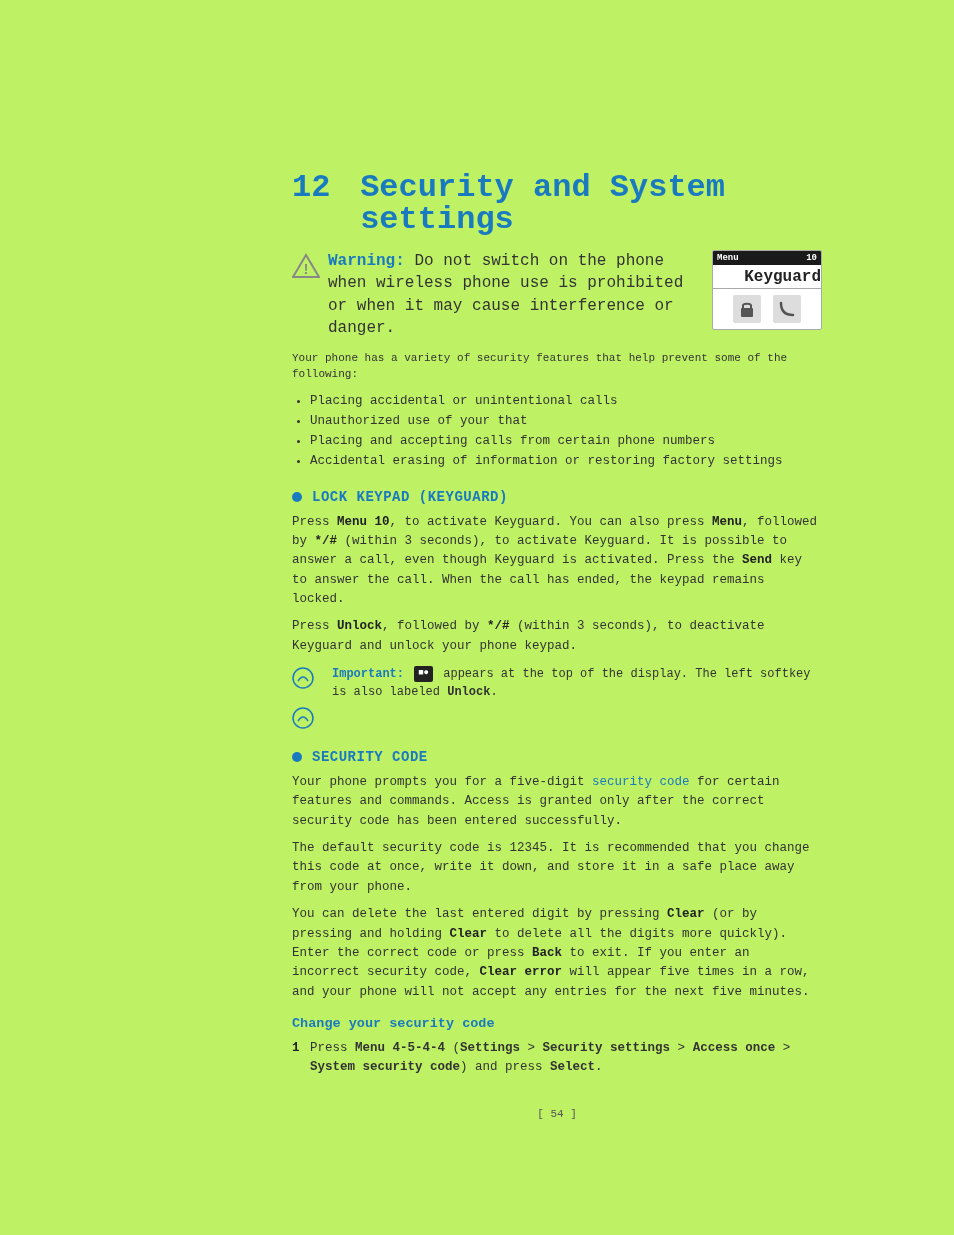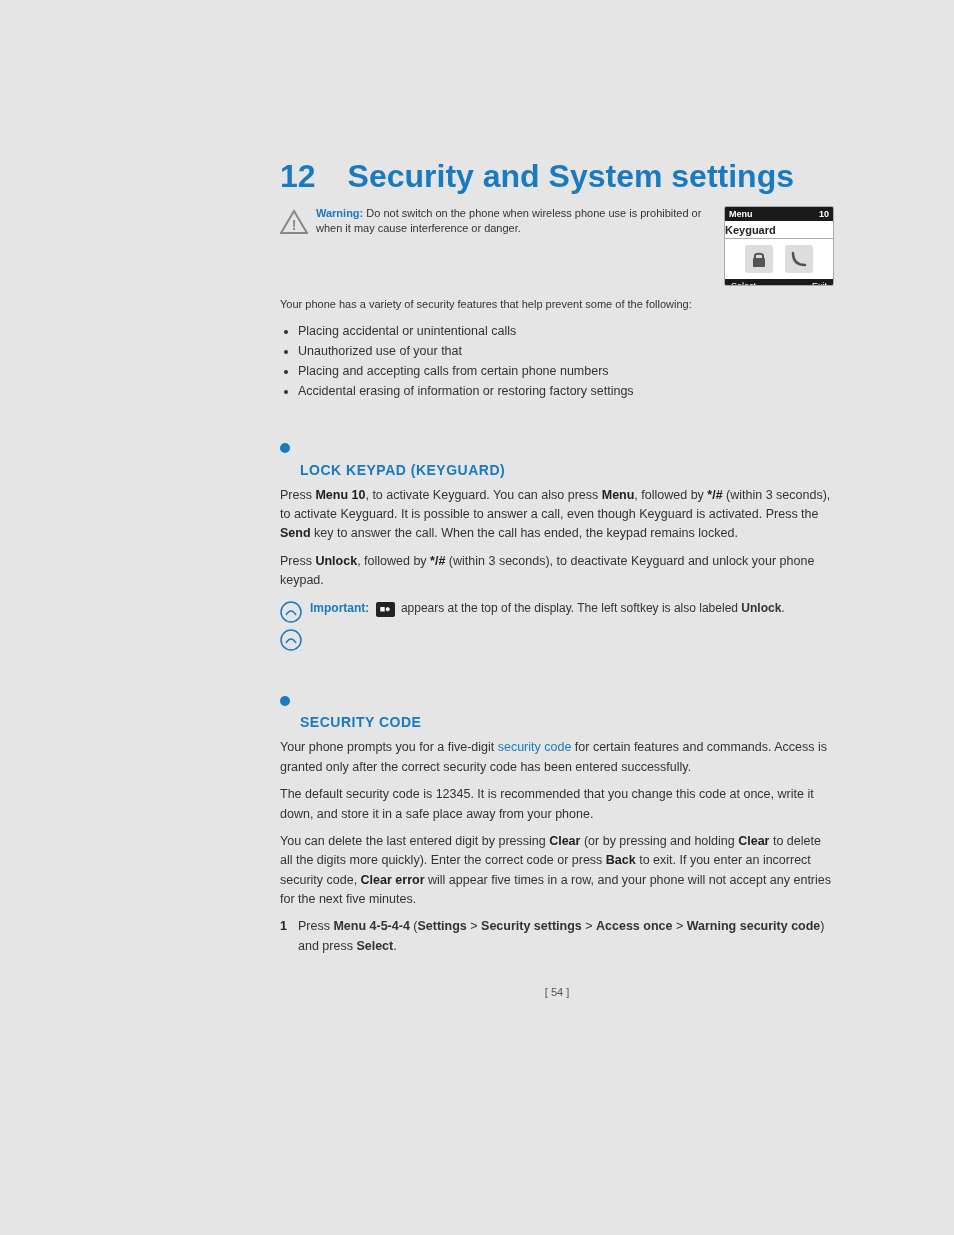--- a/index.html
+++ b/index.html
@@ -7,23 +7,24 @@
       background: #fff;
       font-family: Arial, Helvetica, sans-serif;
       font-size: 13px;
       color: #222;
       width: 954px;
       min-height: 1235px;
     }
     .page {
       width: 954px;
       min-height: 1235px;
-      background: #e5e5e5;
-      padding: 0;
+      background: #bef264;
+      padding: 12px;
       position: relative;
+      font-family: Liberation Mono, monospace;
     }
     .content-area {
       margin: 0 auto;
       padding: 160px 120px 80px 280px;
       max-width: 954px;
     }
     .chapter-header {
       display: flex;
       align-items: flex-start;
       margin-bottom: 14px;
@@ -53,21 +54,21 @@
       gap: 8px;
       flex: 1;
     }
     .warning-icon {
       width: 28px;
       height: 28px;
       flex-shrink: 0;
       margin-top: 2px;
     }
     .warning-text {
-      font-size: 11px;
+      font-size: 16px;
       line-height: 1.4;
       color: #333;
     }
     .warning-label {
       font-weight: bold;
       color: #1a7abf;
     }
     .phone-screenshot {
       width: 110px;
       height: 80px;
@@ -83,22 +84,22 @@
     .phone-menu-bar {
       background: #1a1a1a;
       color: #fff;
       font-size: 9px;
       display: flex;
       justify-content: space-between;
       padding: 2px 4px;
       font-weight: bold;
     }
     .phone-menu-title {
-      font-size: 11px;
-      text-align: left;
+      font-size: 16px;
+      text-align: right;
       font-weight: bold;
       padding: 3px 0 2px;
       border-bottom: 1px solid #aaa;
     }
     .phone-icons-row {
       display: flex;
       justify-content: center;
       align-items: center;
       padding: 6px 10px;
       gap: 12px;
@@ -149,36 +150,35 @@
       border-radius: 50%;
       margin-right: 10px;
       flex-shrink: 0;
     }
     .section-title {
       font-size: 14px;
       font-weight: bold;
       color: #1a7abf;
       text-transform: uppercase;
       letter-spacing: 0.5px;
-      margin-top: 43px;
     }
     .body-text {
       font-size: 12.5px;
       line-height: 1.55;
       color: #333;
       margin-bottom: 8px;
     }
     .body-text b {
       font-weight: bold;
       color: #222;
     }
     .note-box {
       display: flex;
       align-items: flex-start;
-      gap: 8px;
+      gap: 18px;
       margin: 1px 0;
       padding: 2px 0;
     }
     .note-icon {
       width: 22px;
       height: 22px;
       flex-shrink: 0;
       margin-top: 1px;
     }
     .note-text {
@@ -325,24 +325,25 @@
     <p class="body-text">
       Your phone prompts you for a five-digit <a class="security-code-link">security code</a> for certain features and commands. Access is granted only after the correct security code has been entered successfully.
     </p>
     <p class="body-text">
       The default security code is 12345. It is recommended that you change this code at once, write it down, and store it in a safe place away from your phone.
     </p>
     <p class="body-text">
       You can delete the last entered digit by pressing <b>Clear</b> (or by pressing and holding <b>Clear</b> to delete all the digits more quickly). Enter the correct code or press <b>Back</b> to exit. If you enter an incorrect security code, <b>Clear error</b> will appear five times in a row, and your phone will not accept any entries for the next five minutes.
     </p>
 
+    <div class="subsection-title">Change your security code</div>
 
     <ol class="numbered-list">
       <li>
         <span class="num">1</span>
-        <span>Press <b>Menu 4-5-4-4</b> (<b>Settings</b> &gt; <b>Security settings</b> &gt; <b>Access once</b> &gt; <b>Warning security code</b>) and press <b>Select</b>.</span>
+        <span>Press <b>Menu 4-5-4-4</b> (<b>Settings</b> &gt; <b>Security settings</b> &gt; <b>Access once</b> &gt; <b>System security code</b>) and press <b>Select</b>.</span>
       </li>
     </ol>
 
     <div class="page-number">[ 54 ]</div>
 
   </div>
 </div>
 
 </body></html>

